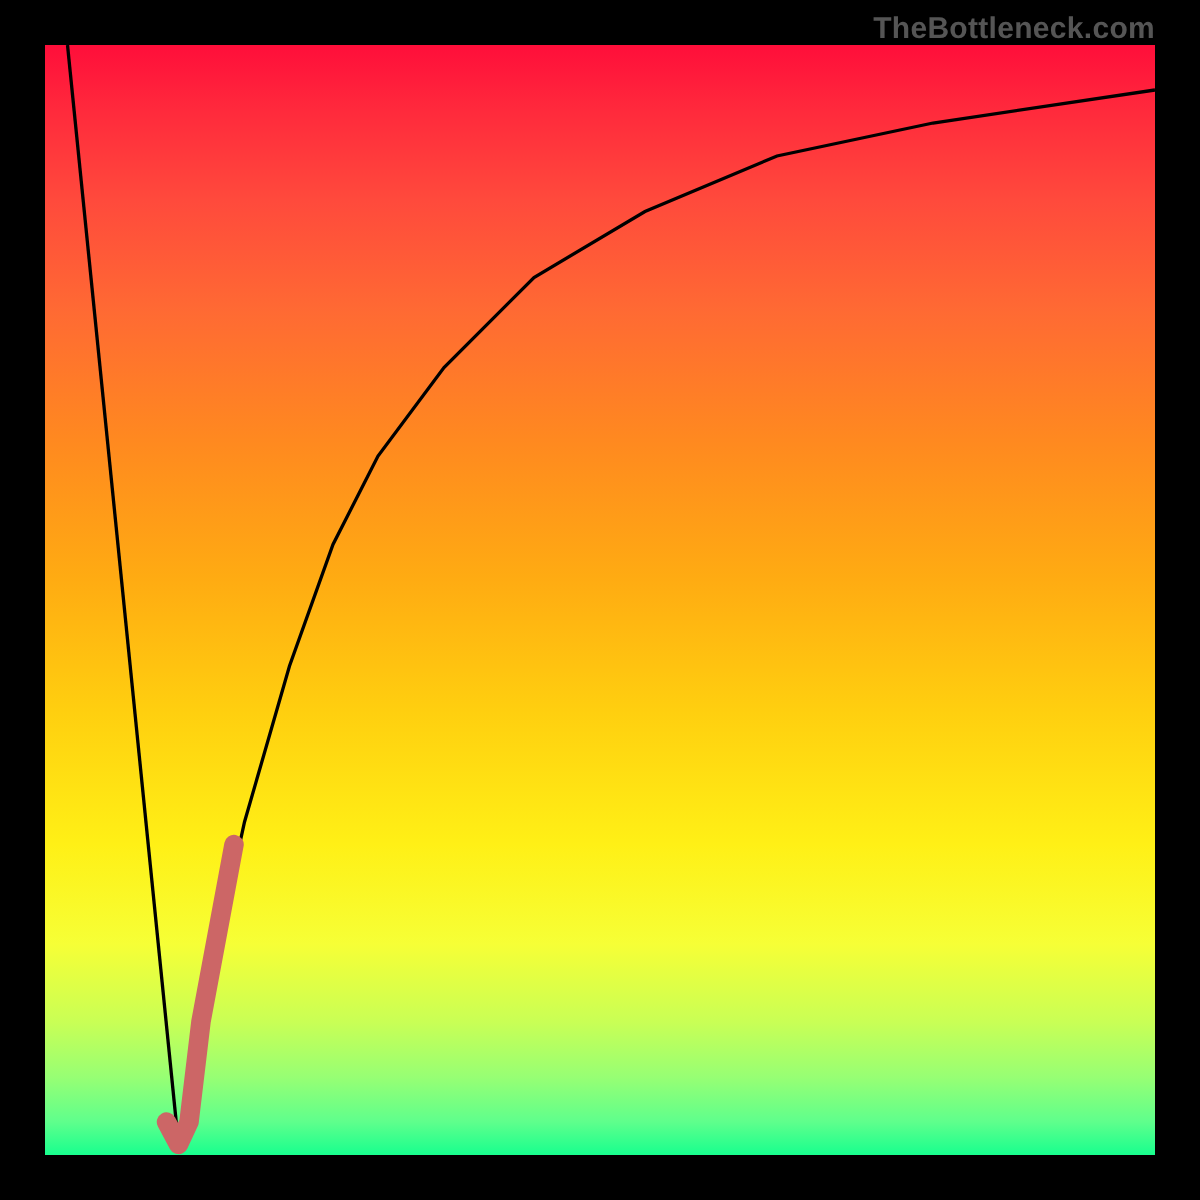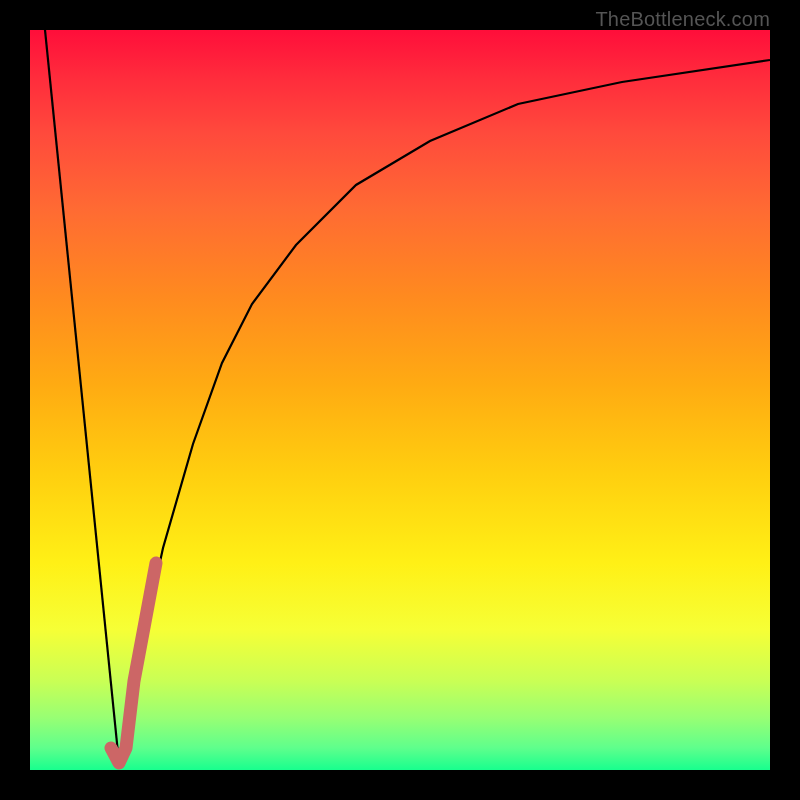--- a/index.html
+++ b/index.html
@@ -48,21 +48,21 @@
     position: absolute;
     inset: 0;
     width: 740px;
     height: 740px;
   }
   .attr {
     position: absolute;
     right: 30px;
     top: 8px;
     font-family: Arial, Helvetica, sans-serif;
-    font-weight: 400;
+    font-weight: 700;
     font-size: 20px;
     color: #555;
     letter-spacing: 0.2px;
   }
 </style>
 </head>
 <body>
 
 <div class="wrap">
   <div class="attr">TheBottleneck.com</div>

